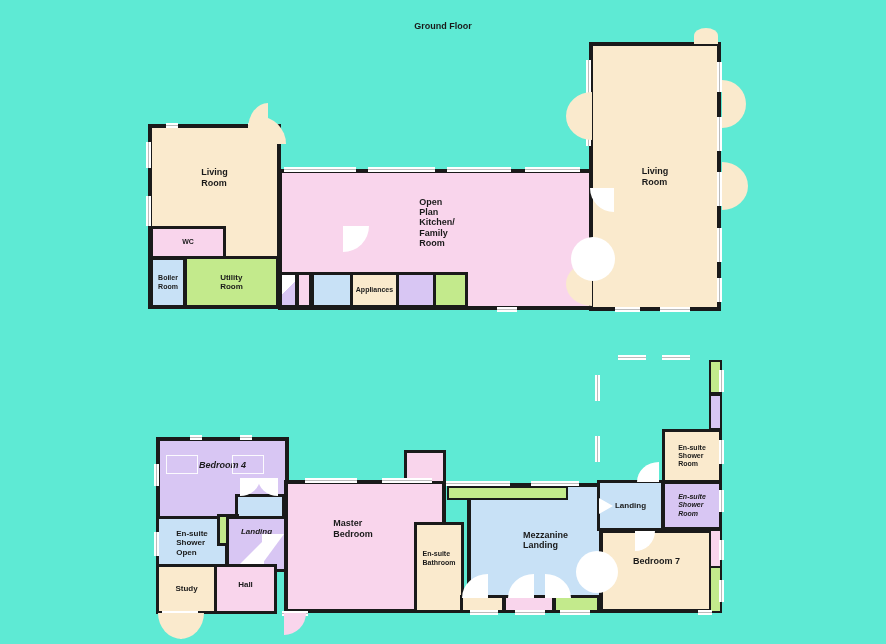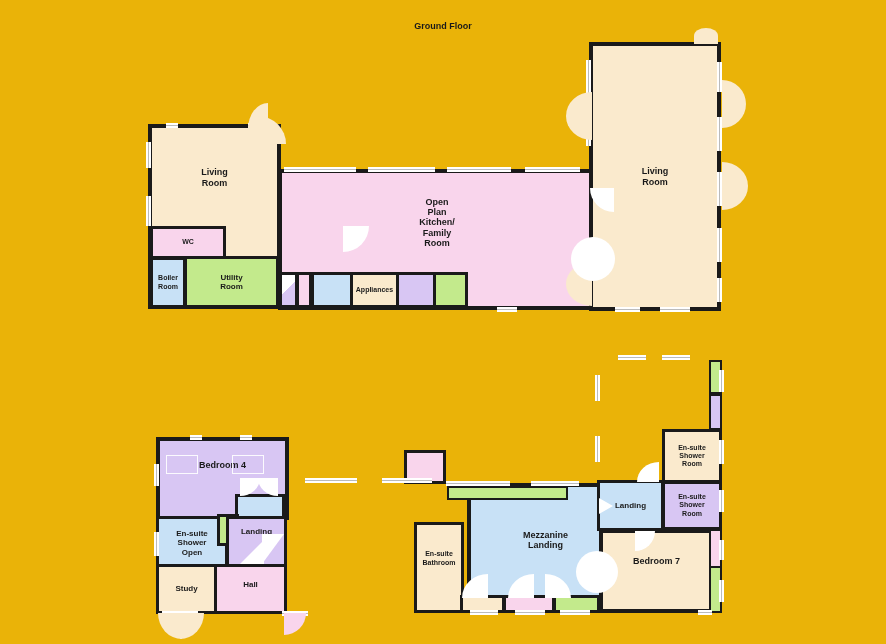--- a/index.html
+++ b/index.html
@@ -1,28 +1,28 @@
 <!DOCTYPE html>
 <html><head>
 <meta charset="utf-8">
 <style>
   html,body{margin:0;padding:0;background:#fff;}
-  #plan{position:relative;width:886px;height:644px;background:#eab308;overflow:hidden;
+  #plan{position:relative;width:886px;height:644px;background:#5eead4;overflow:hidden;
         font-family:"Liberation Sans",sans-serif;}
   .floor-title{position:absolute;left:0;width:886px;text-align:center;
         font-size:9px;font-weight:bold;color:#1a1a1a;}
   .room{position:absolute;box-sizing:border-box;border:3px solid #1a1a1a;
         display:flex;align-items:center;justify-content:center;}
   .thick{border-width:4px;}
   .lbl{font-size:9px;font-weight:bold;line-height:1.15;color:#1a1a1a;
-        text-align:center;white-space:pre-line;}
+        text-align:left;white-space:pre-line;}
   .sm{font-size:8px;}
   .xs{font-size:7px;}
   .cream{background:#FAEACD;} .pink{background:#F9D5EC;} .blue{background:#C8E1F6;}
-  .green{background:#C3EA8C;} .purple{background:#D8C6F3;}
+  .green{background:#C3EA8C;} .purple{background:#D8C6F3;font-style:italic;}
   .arc,.wgap,.vgap,.circ,.tri,.furn{position:absolute;}
   .wgap{height:5px;background:linear-gradient(#fff 2px,#bbb 2px,#bbb 3px,#fff 3px);}
   .vgap{width:5px;background:linear-gradient(90deg,#fff 2px,#bbb 2px,#bbb 3px,#fff 3px);}
   .circ{background:#fff;border-radius:50%;}
   .furn{border:1.5px solid rgba(255,255,255,.9);}
 </style>
 </head>
 <body>
 
 <div id="plan">
@@ -97,20 +97,24 @@
   <div class="arc" style="left:722px;top:162px;width:26px;height:24px;background:#FAEACD;border-radius:0 100% 0 0"></div>
   <div class="arc" style="left:722px;top:186px;width:26px;height:24px;background:#FAEACD;border-radius:0 0 100% 0"></div>
   <div class="arc" style="left:694px;top:28px;width:24px;height:16px;background:#FAEACD;border-radius:100% 100% 0 0"></div>
   <div class="arc" style="left:590px;top:188px;width:24px;height:24px;background:#fff;border-radius:0 0 0 100%"></div>
   <div class="circ" style="left:571px;top:237px;width:44px;height:44px"></div>
 
 
   <div class="room purple thick" style="left:156px;top:437px;width:133px;height:83px">
     <span class="lbl" style="margin-bottom:26px">Bedroom 4</span>
   </div>
+  <div class="room pink thick" style="left:284px;top:480px;width:162px;height:133px">
+    <span class="lbl" style="margin-bottom:36px;margin-right:24px">Master
+Bedroom</span>
+  </div>
   <div class="room pink" style="left:404px;top:450px;width:42px;height:34px"></div>
   <div class="room blue thick" style="left:467px;top:483px;width:157px;height:130px">
     <span class="lbl" style="margin-bottom:16px">Mezzanine
 Landing</span>
   </div>
   <div class="room cream thick" style="left:599px;top:529px;width:115px;height:84px">
     <span class="lbl" style="margin-bottom:20px">Bedroom 7</span>
   </div>
   <div class="room blue" style="left:597px;top:480px;width:67px;height:51px">
     <span class="lbl sm">Landing</span>
@@ -122,21 +126,21 @@
 Shower
 Open</span>
   </div>
   <div class="room green" style="left:217px;top:514px;width:22px;height:32px"></div>
   <div class="room purple" style="left:226px;top:516px;width:61px;height:56px">
     <span class="lbl sm" style="margin-bottom:24px">Landing</span>
   </div>
   <div class="room cream" style="left:156px;top:564px;width:61px;height:50px">
     <span class="lbl sm">Study</span>
   </div>
-  <div class="room pink" style="left:214px;top:564px;width:73px;height:50px">
+  <div class="room pink" style="left:214px;top:564px;width:63px;height:50px">
     <span class="lbl sm" style="margin-bottom:8px">Hall</span>
   </div>
 
   <div class="room cream" style="left:414px;top:522px;width:50px;height:91px">
     <span class="lbl xs" style="margin-bottom:18px">En-suite
 Bathroom</span>
   </div>
   <div class="room green" style="left:447px;top:486px;width:121px;height:14px;border-width:2px"></div>
   <div class="room cream" style="left:460px;top:595px;width:45px;height:18px"></div>
   <div class="room pink" style="left:503px;top:595px;width:52px;height:18px"></div>

